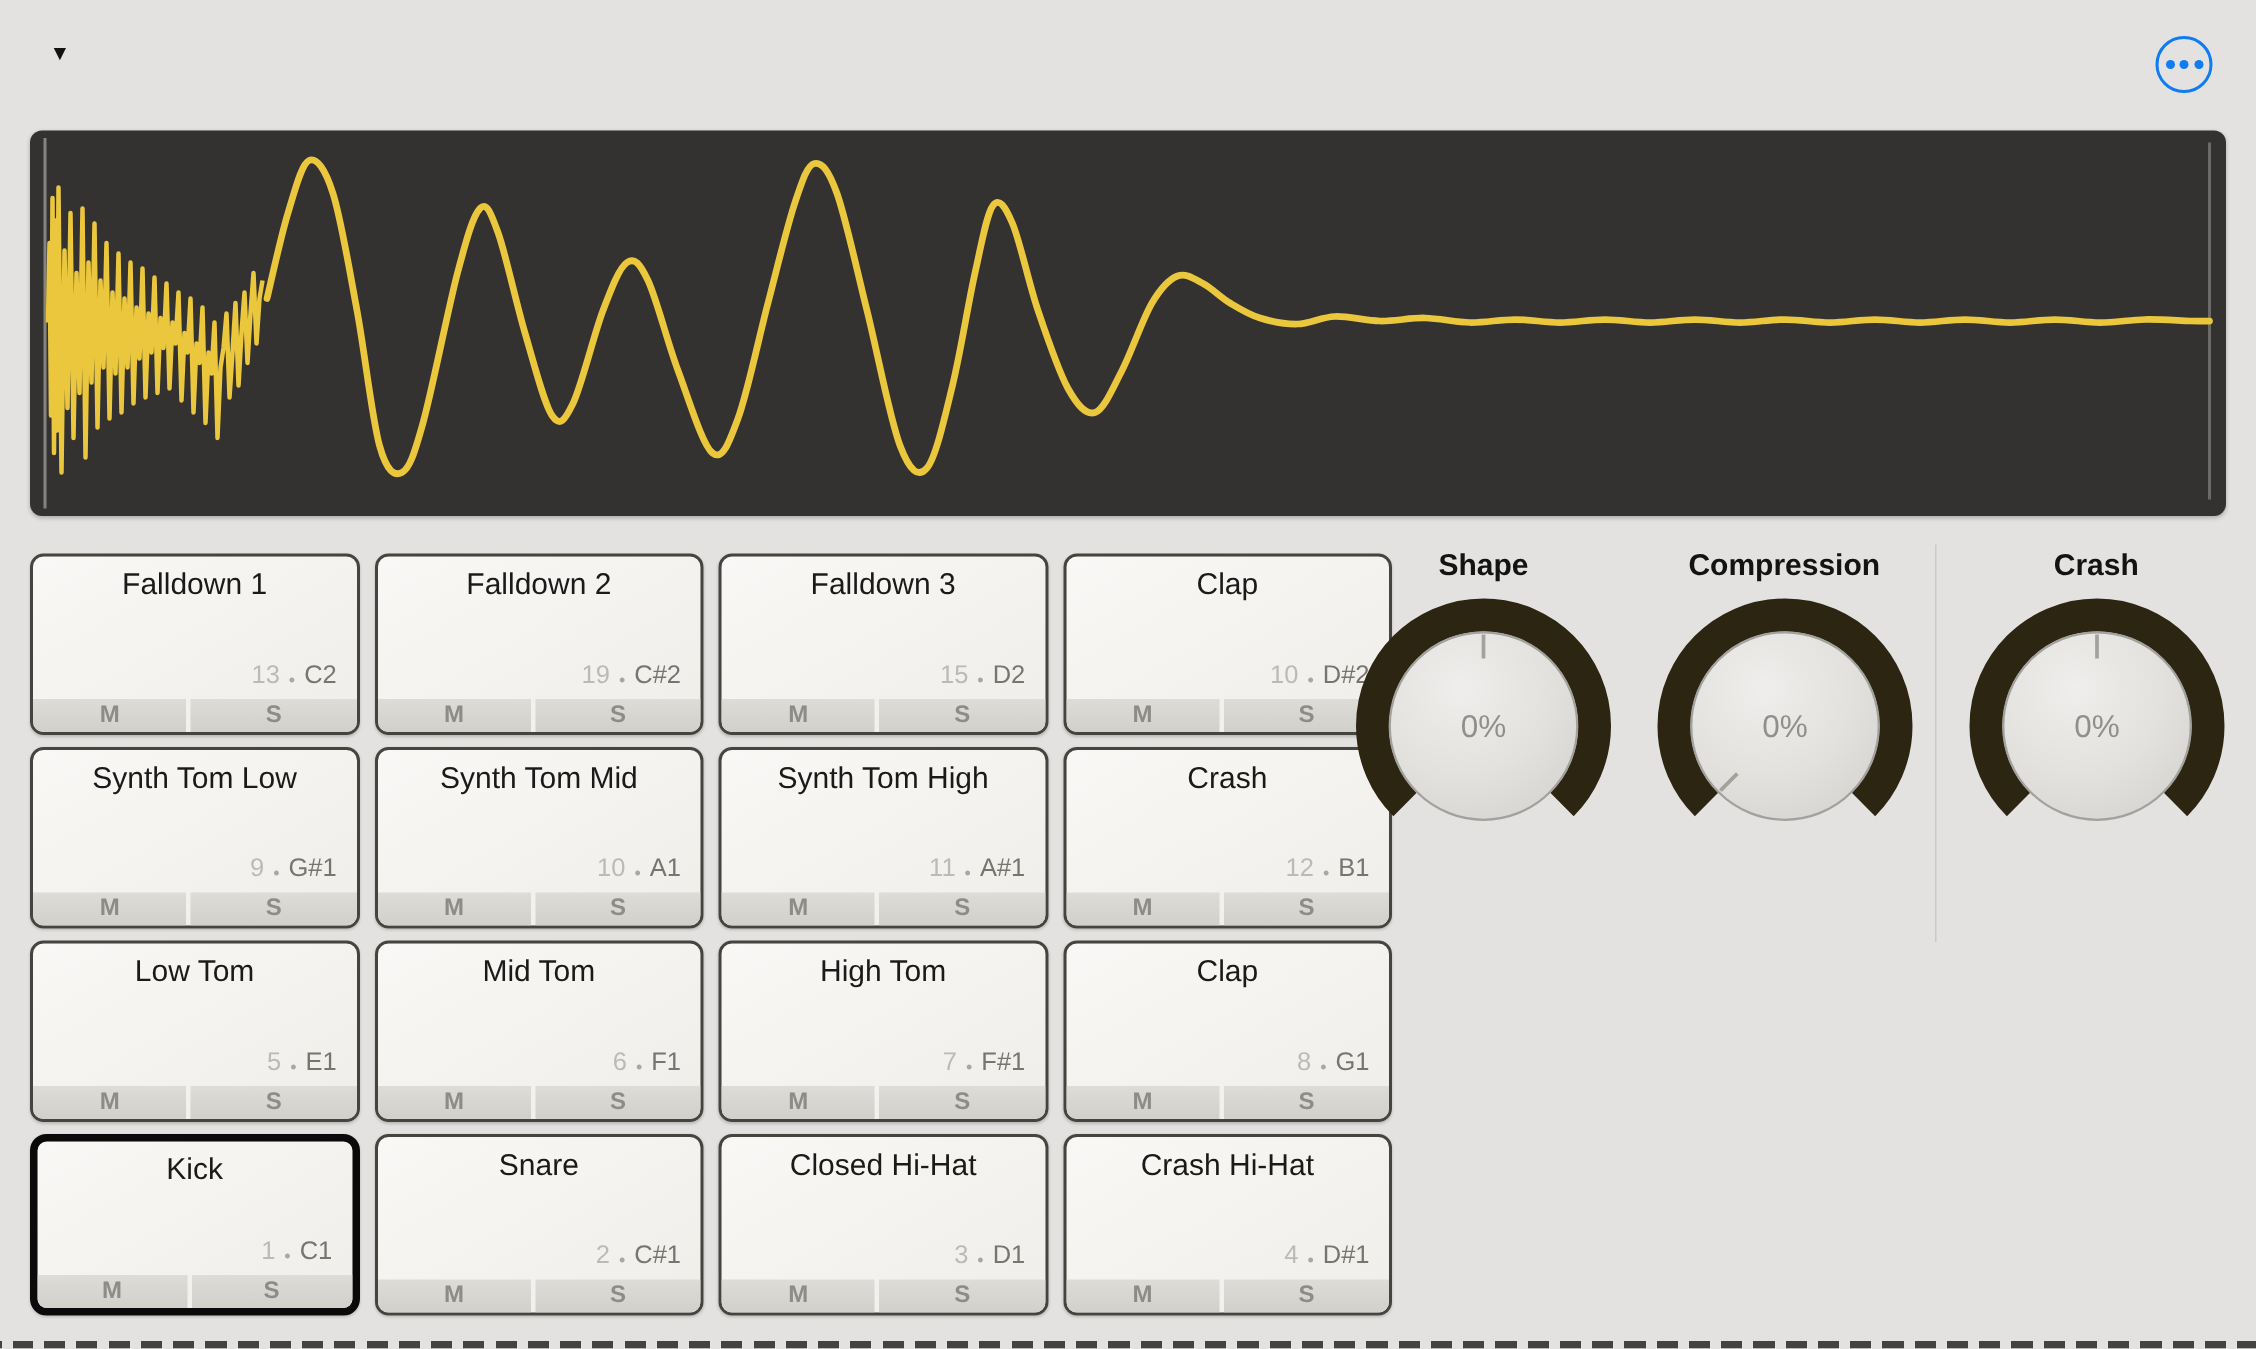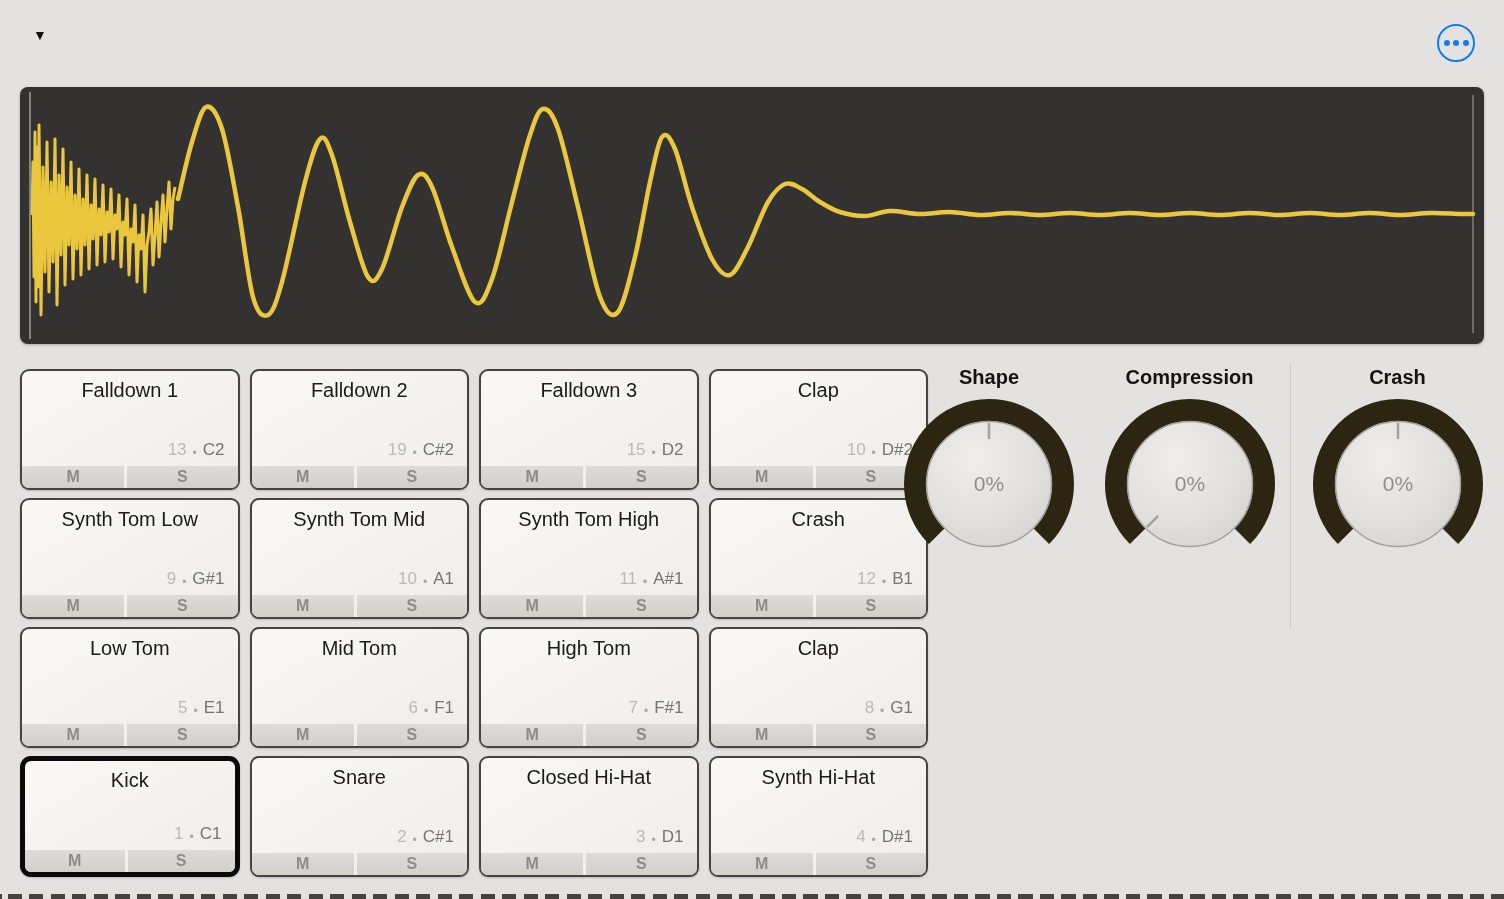--- a/index.html
+++ b/index.html
@@ -281,21 +281,21 @@
       <span class="num">3</span>
       <span class="sep">•</span>
       <span class="note">D1</span>
     </div>
     <div class="pad-ms">
       <div class="ms m">M</div>
       <div class="ms s">S</div>
     </div>
   </div>
   <div class="pad">
-    <div class="pad-title">Synth Hi-Hat</div>
+    <div class="pad-title">Crash Hi-Hat</div>
     <div class="pad-meta">
       <span class="num">4</span>
       <span class="sep">•</span>
       <span class="note">D#1</span>
     </div>
     <div class="pad-ms">
       <div class="ms m">M</div>
       <div class="ms s">S</div>
     </div>
   </div>

